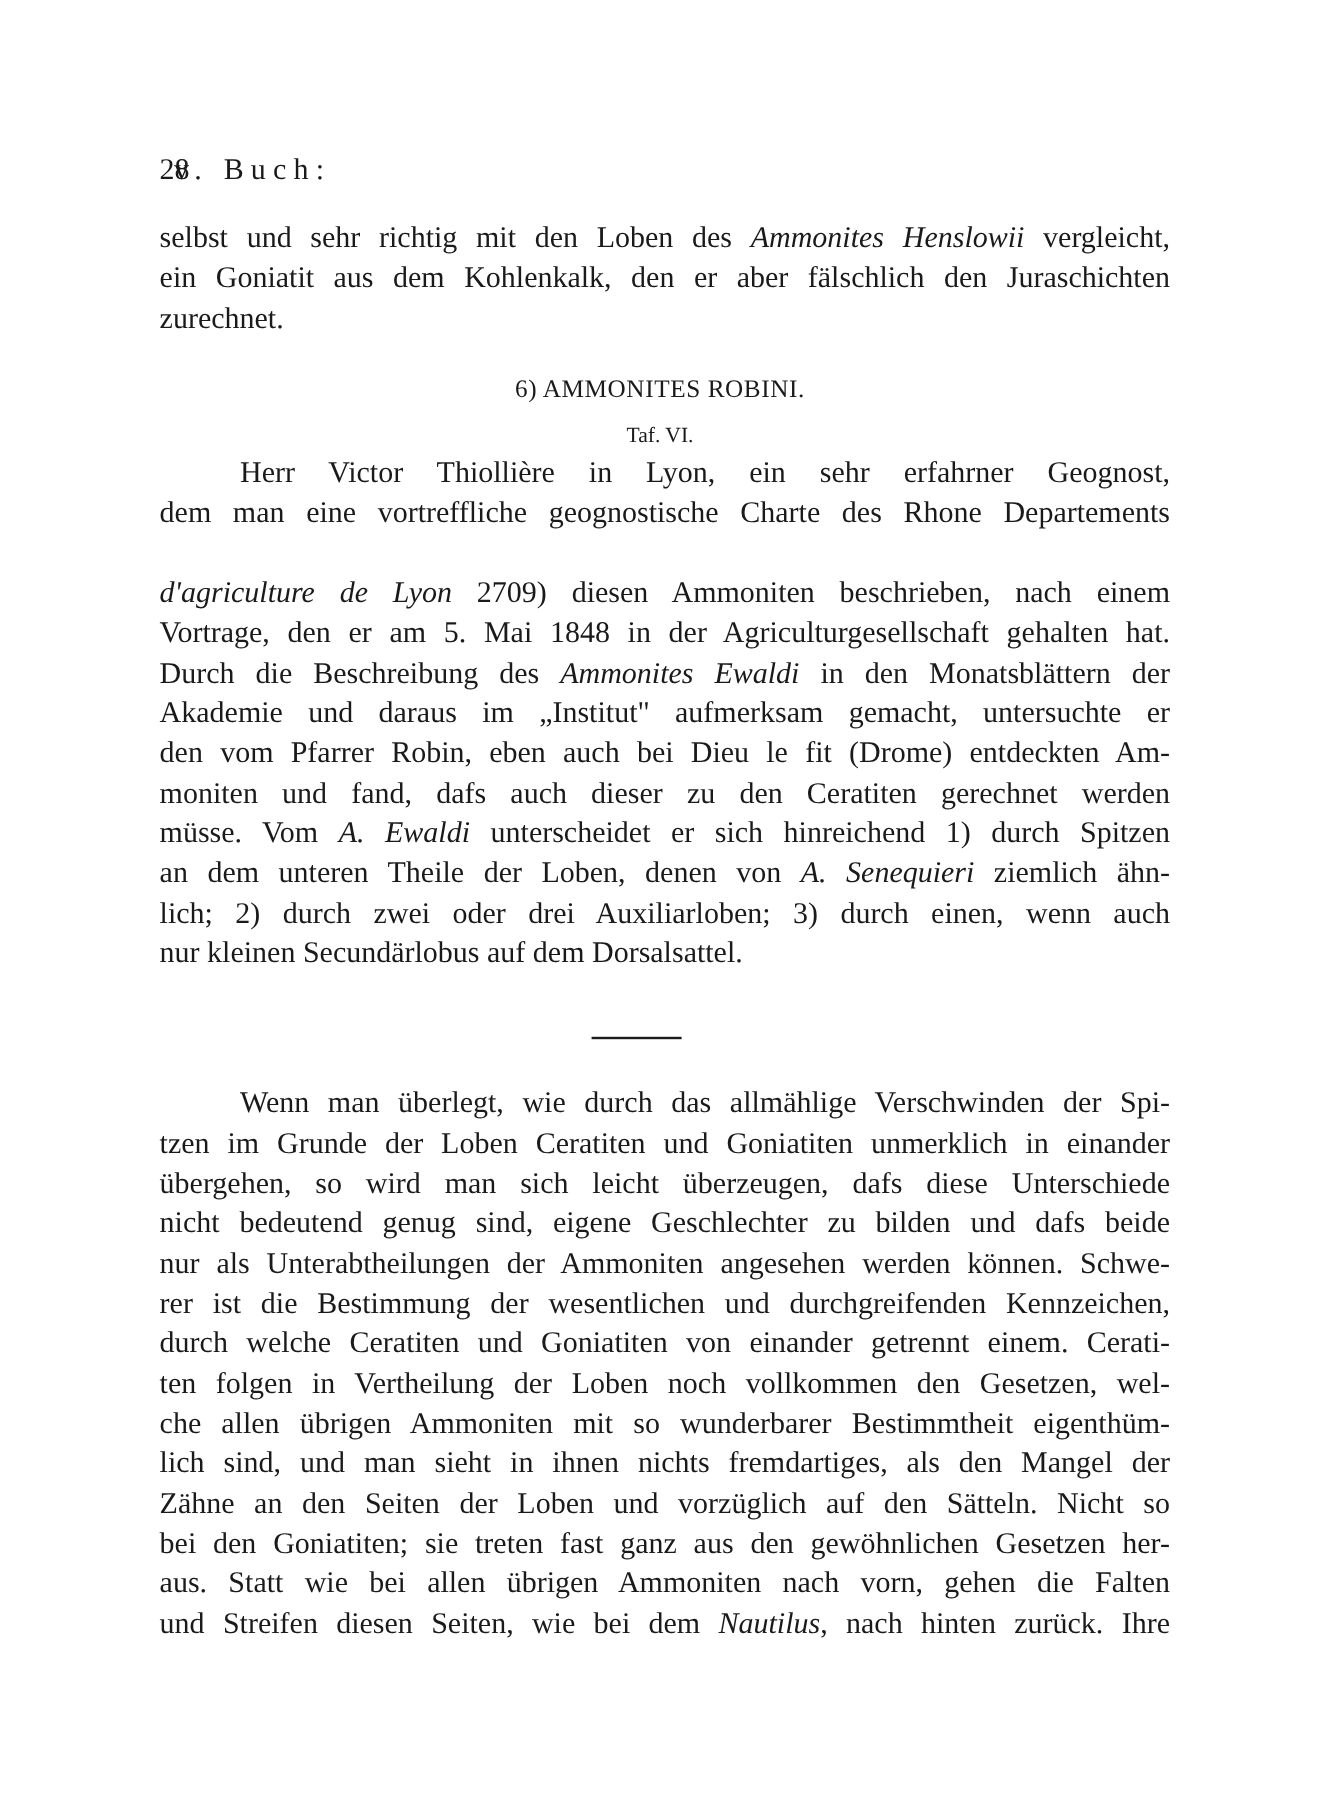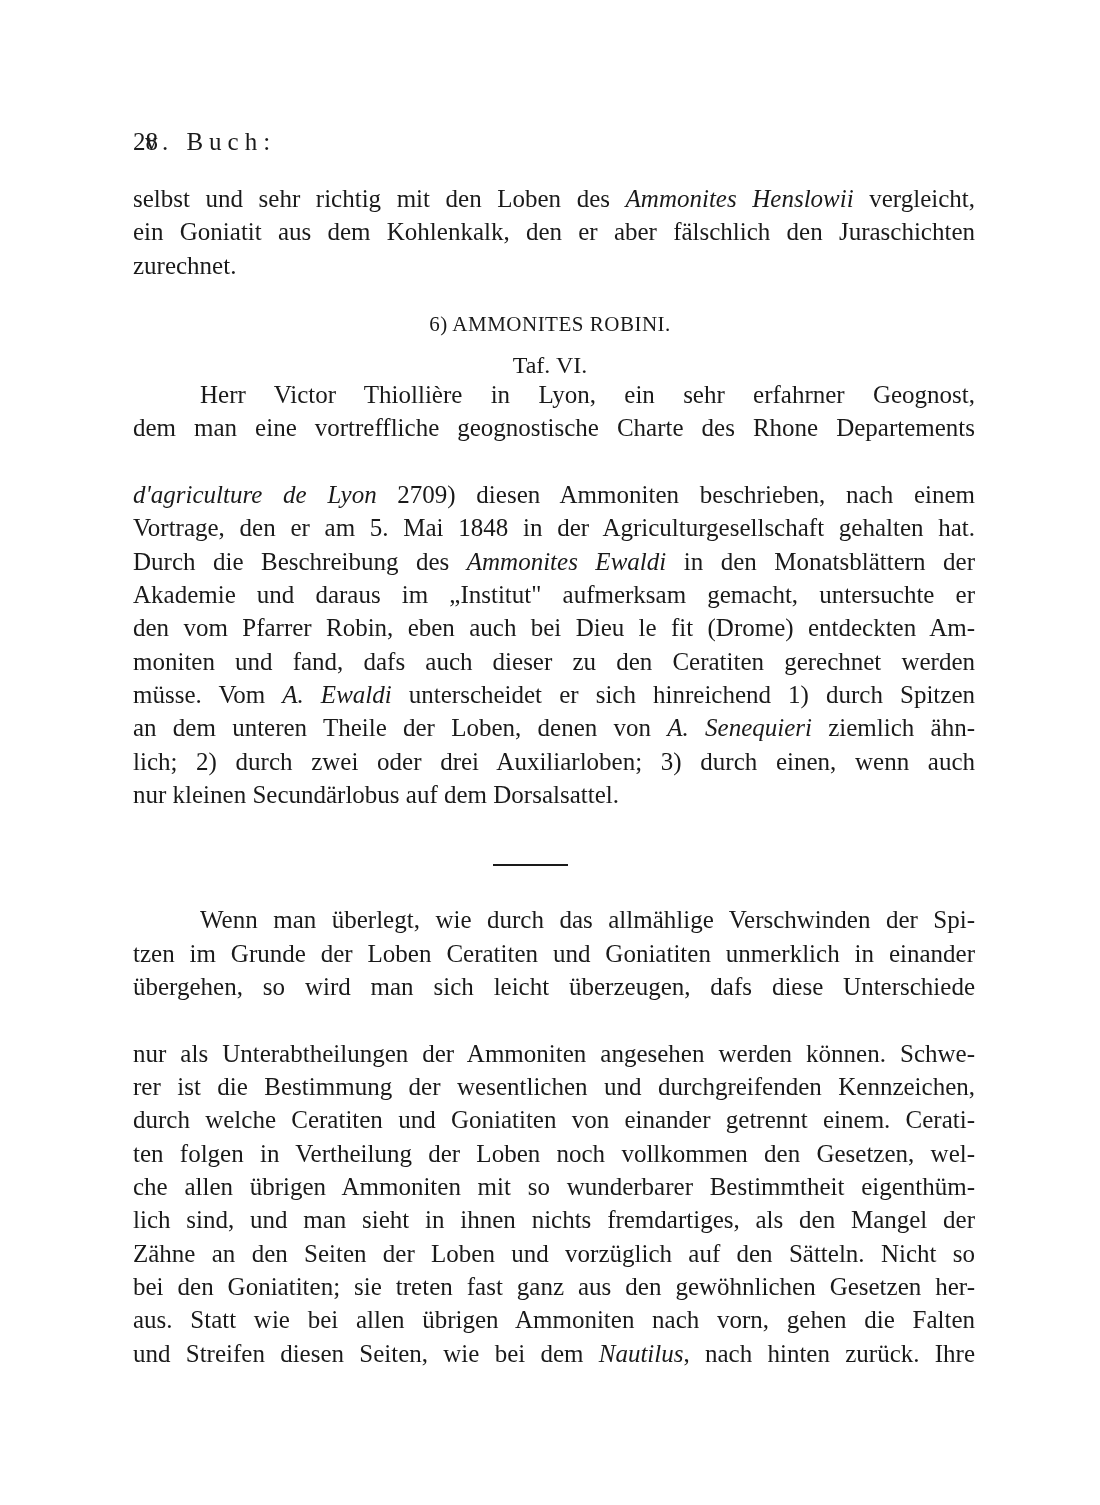--- a/index.html
+++ b/index.html
@@ -24,21 +24,21 @@
       white-space: nowrap; text-align: justify; text-align-last: justify;
     }
     .line.last { text-align-last: left; }
     .line.indent { left: 200px; width: 775px; }
     .heading {
       position: absolute; left: 0; width: 1100px; text-align: center;
       font-size: 21px; letter-spacing: 0.5px;
     }
     .subheading {
       position: absolute; left: 0; width: 1100px; text-align: center;
-      font-size: 24px;
+      font-size: 18px;
     }
     .rule {
       position: absolute; left: 493px; top: 864px; width: 75px; height: 2px;
       background: #1a1a1a;
     }
     i { font-style: italic; }
   </style>
 </head>
 <body>
 
@@ -67,20 +67,21 @@
   <div class="line" style="top:679px"><span>müsse.  Vom </span><i>A. Ewaldi</i><span> unterscheidet er sich hinreichend 1) durch Spitzen</span></div>
   <div class="line" style="top:712px"><span>an dem unteren Theile der Loben, denen von </span><i>A. Senequieri</i><span> ziemlich ähn-</span></div>
   <div class="line" style="top:746px"><span>lich; 2) durch zwei oder drei Auxiliarloben; 3) durch einen, wenn auch</span></div>
   <div class="line last" style="top:779px"><span>nur kleinen Secundärlobus auf dem Dorsalsattel.</span></div>
 
   <div class="rule"></div>
 
   <div class="line indent" style="top:904px"><span>Wenn man überlegt, wie durch das allmählige Verschwinden der Spi-</span></div>
   <div class="line" style="top:938px"><span>tzen im Grunde der Loben Ceratiten und Goniatiten unmerklich in einander</span></div>
   <div class="line" style="top:971px"><span>übergehen, so wird man sich leicht überzeugen, dafs diese Unterschiede</span></div>
+  <div class="line" style="top:1004px"><span>nicht bedeutend genug sind, eigene Geschlechter zu bilden und dafs beide</span></div>
   <div class="line" style="top:1038px"><span>nur als Unterabtheilungen der Ammoniten angesehen werden können. Schwe-</span></div>
   <div class="line" style="top:1071px"><span>rer ist die Bestimmung der wesentlichen und durchgreifenden Kennzeichen,</span></div>
   <div class="line" style="top:1104px"><span>durch welche Ceratiten und Goniatiten von einander getrennt einem.  Cerati-</span></div>
   <div class="line" style="top:1138px"><span>ten folgen in Vertheilung der Loben noch vollkommen den Gesetzen, wel-</span></div>
   <div class="line" style="top:1171px"><span>che allen übrigen Ammoniten mit so wunderbarer Bestimmtheit eigenthüm-</span></div>
   <div class="line" style="top:1204px"><span>lich sind, und man sieht in ihnen nichts fremdartiges, als den Mangel der</span></div>
   <div class="line" style="top:1238px"><span>Zähne an den Seiten der Loben und vorzüglich auf den Sätteln.  Nicht so</span></div>
   <div class="line" style="top:1271px"><span>bei den Goniatiten; sie treten fast ganz aus den gewöhnlichen Gesetzen her-</span></div>
   <div class="line" style="top:1304px"><span>aus.  Statt wie bei allen übrigen Ammoniten nach vorn, gehen die Falten</span></div>
   <div class="line" style="top:1338px"><span>und Streifen diesen Seiten, wie bei dem </span><i>Nautilus</i><span>, nach hinten zurück.  Ihre</span></div>

